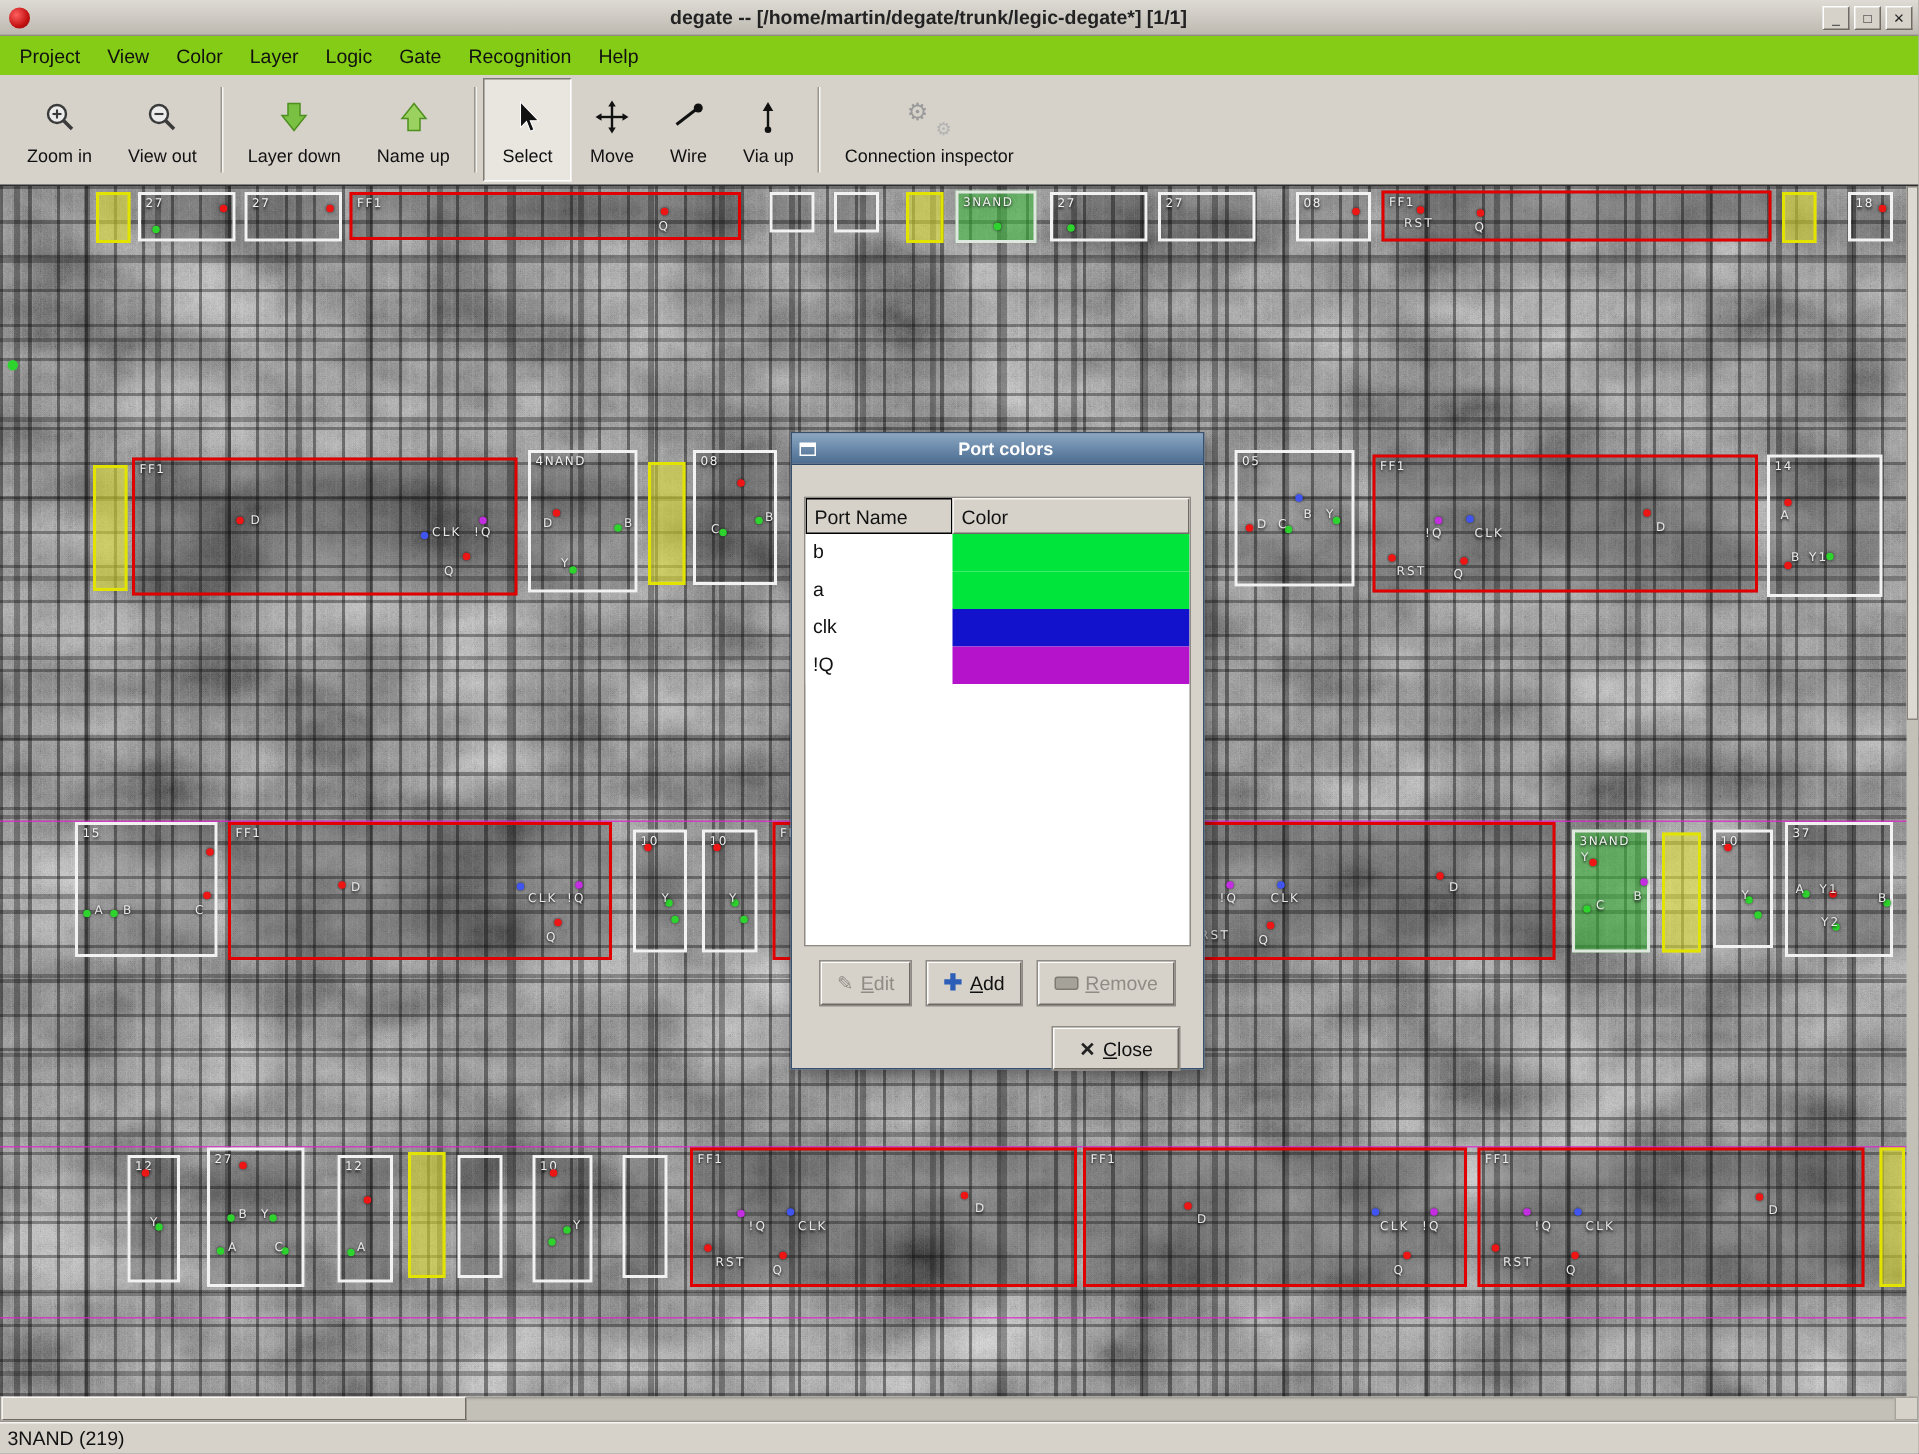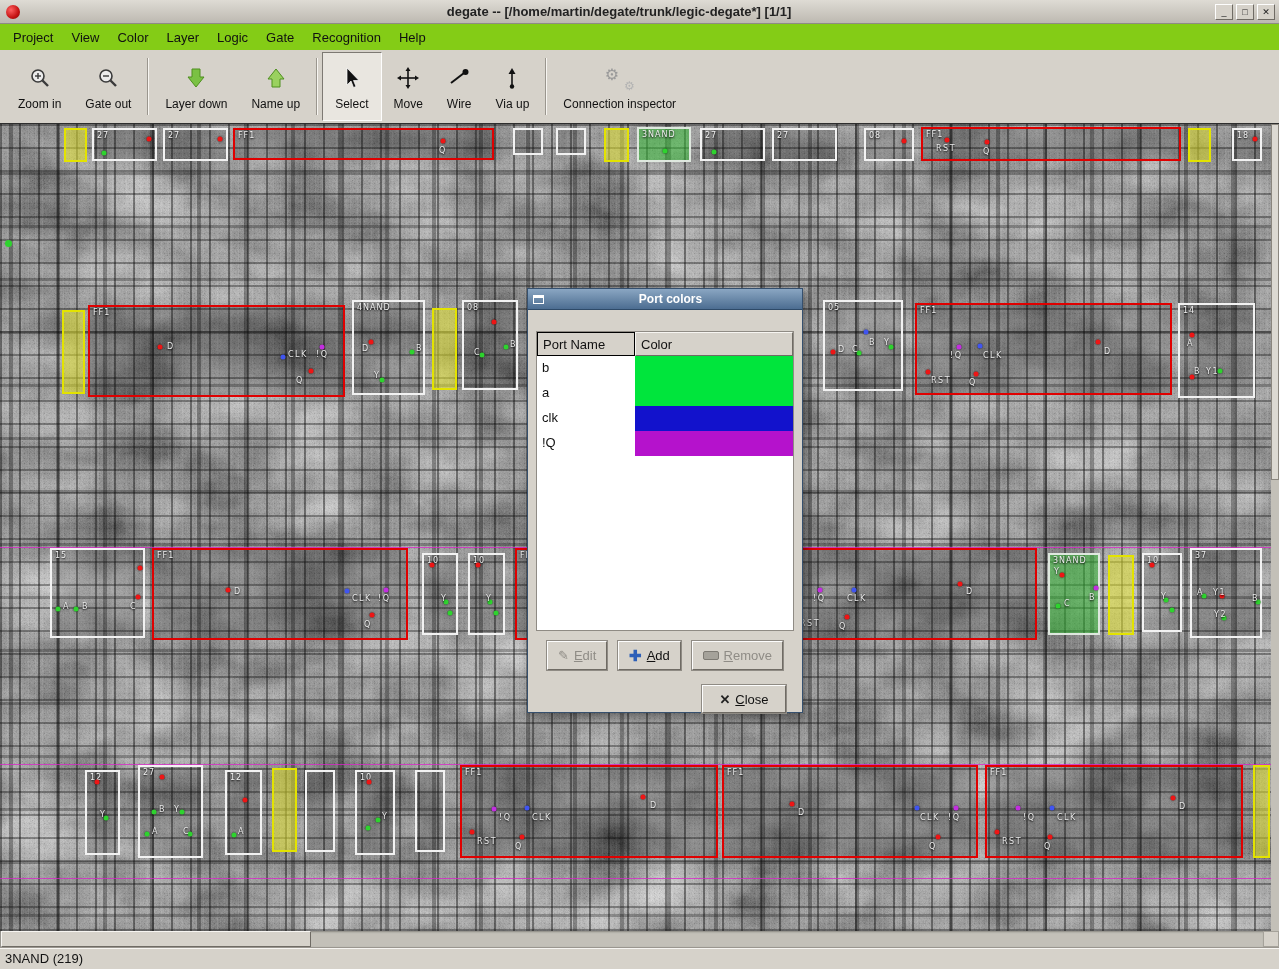--- a/index.html
+++ b/index.html
@@ -148,21 +148,21 @@
       <span class="tlabel">Zoom in</span>
     </div>
     <div class="tool">
       <span class="ticon">
         <svg width="24" height="24" viewBox="0 0 24 24">
             <circle cx="10" cy="10" r="6" fill="#ececec" stroke="#3a3a3a" stroke-width="1.6"></circle>
             <line x1="14.5" y1="14.5" x2="20" y2="20" stroke="#3a3a3a" stroke-width="2.4"></line>
             <line x1="7" y1="10" x2="13" y2="10" stroke="#3a3a3a" stroke-width="1.4"></line>
           </svg>
       </span>
-      <span class="tlabel">Gate out</span>
+      <span class="tlabel">View out</span>
     </div>
     <div class="tsep"></div>
     <div class="tool">
       <span class="ticon">
         <svg width="24" height="24" viewBox="0 0 24 24">
             <polygon points="8,3 16,3 16,11 20,11 12,21 4,11 8,11" fill="#7ac143" stroke="#4e8f1f" stroke-width="1"></polygon>
           </svg>
       </span>
       <span class="tlabel">Layer down</span>
     </div>

